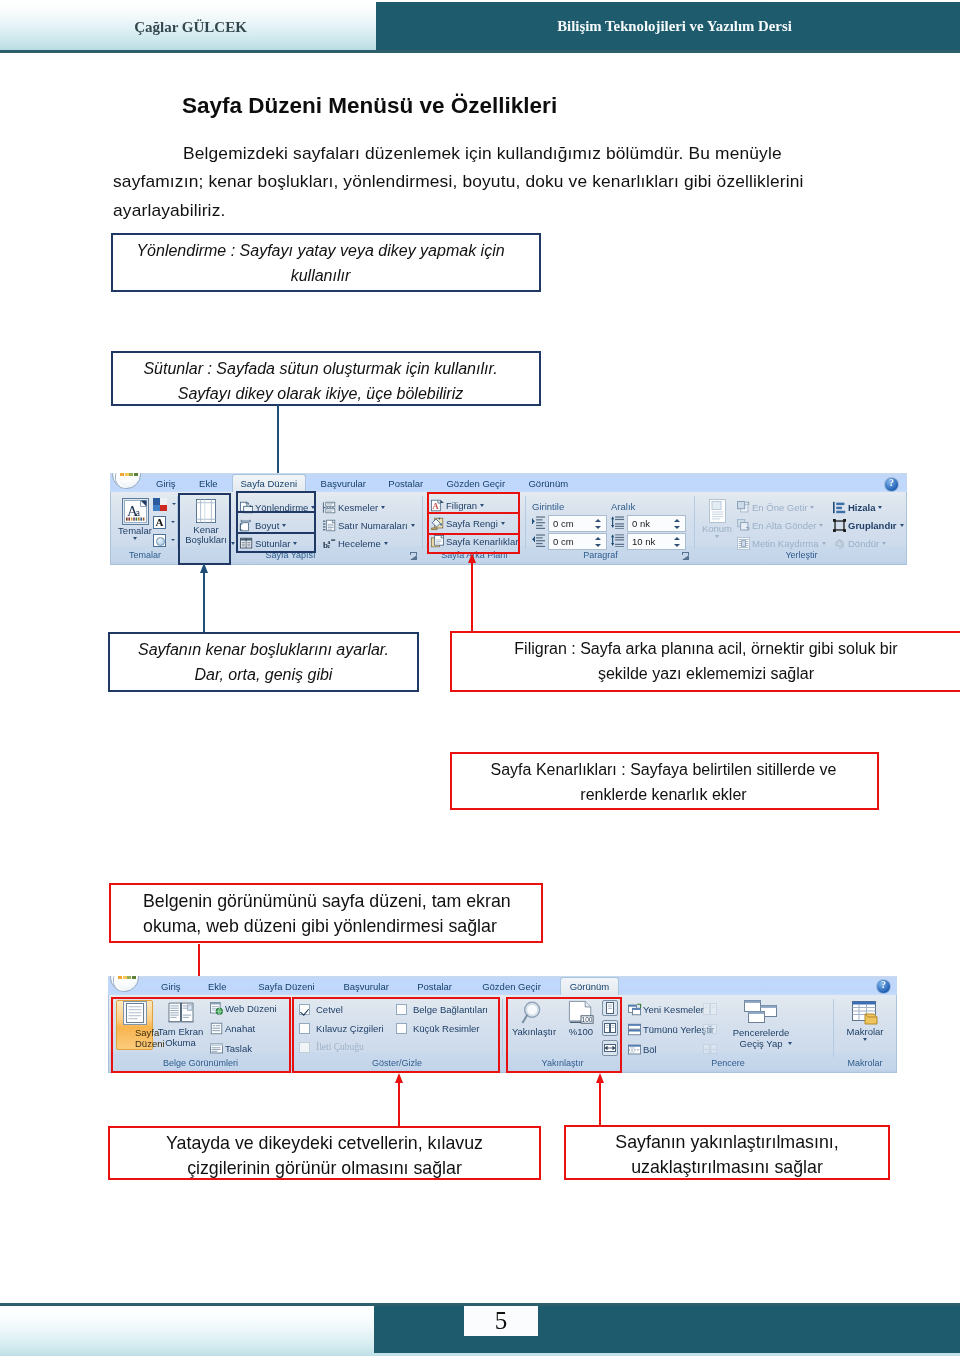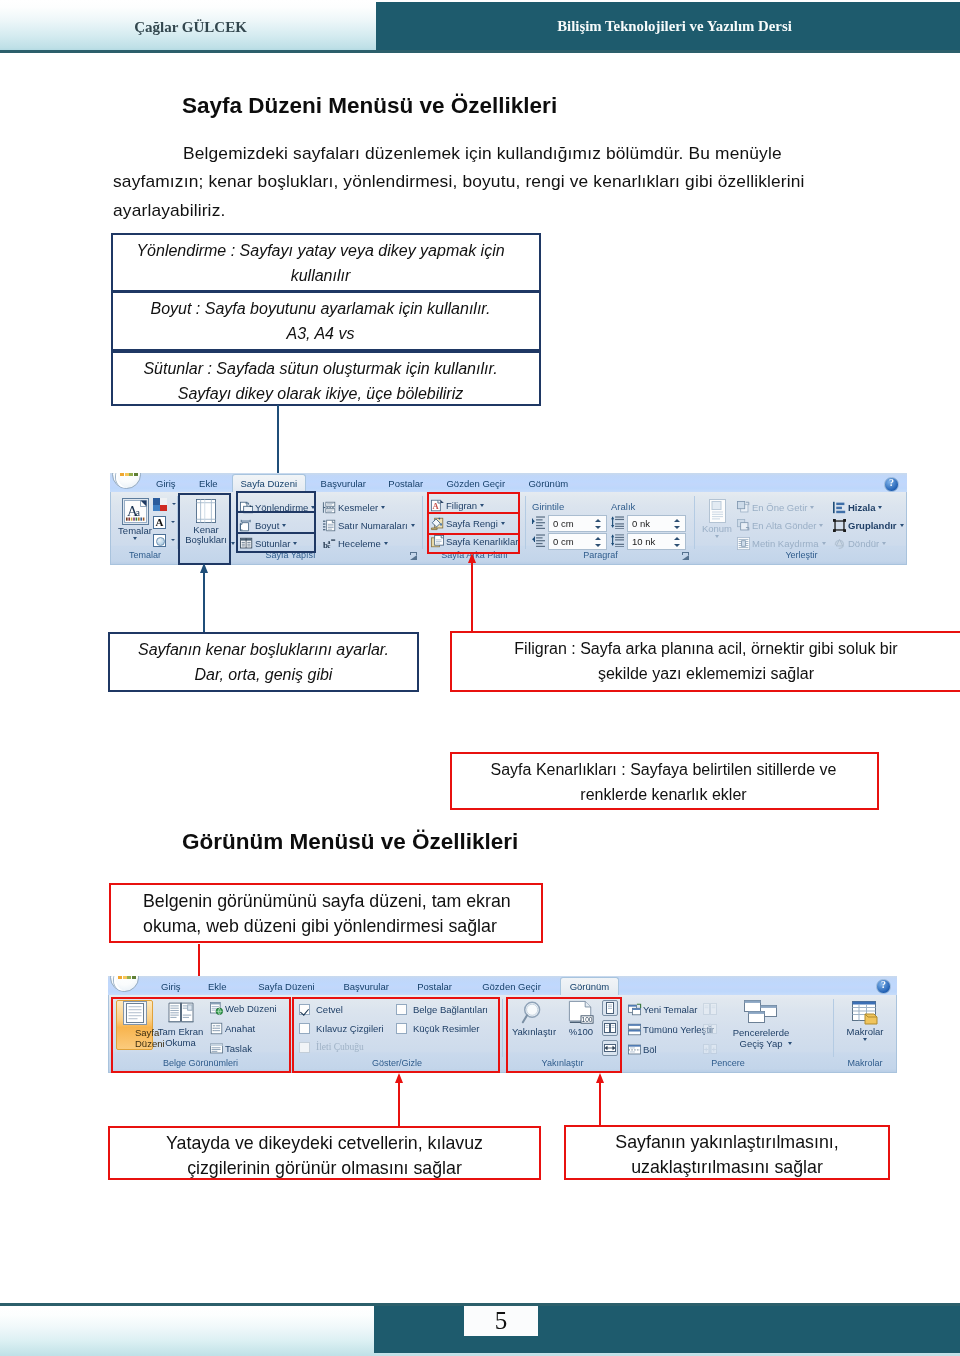--- a/index.html
+++ b/index.html
@@ -159,34 +159,28 @@
     <div class="grad"></div>
     <div class="teal"></div>
     <div class="name">Çağlar GÜLCEK</div>
     <div class="course">Bilişim Teknolojileri ve Yazılım Dersi</div>
     <div class="rule"></div>
   </div>
 
   <div class="h1" style="left:182px;top:93px;">Sayfa Düzeni Menüsü ve Özellikleri</div>
   <div class="para" style="left:113px;top:139px;width:760px;">
       <span class="ln">Belgemizdeki sayfaları düzenlemek için kullandığımız bölümdür. Bu menüyle</span>
-      <span class="ln">sayfamızın; kenar boşlukları, yönlendirmesi, boyutu, rengi ve kenarlıkları gibi özelliklerini</span>
+      <span class="ln">sayfamızın; kenar boşlukları, yönlendirmesi, boyutu, doku ve kenarlıkları gibi özelliklerini</span>
       <span class="ln">ayarlayabiliriz.</span>
     </div>
 
   <div class="nbox" style="left:111px;top:233px;width:430px;height:59px;">
     <span class="boxtxt">
         <span class="ln">Yönlendirme : Sayfayı yatay veya dikey yapmak için</span>
         <span class="ln">kullanılır</span>
-      </span>
-    </div>
-  <div class="nbox" style="left:111px;top:291px;width:430px;height:60px;">
-    <span class="boxtxt">
-        <span class="ln">Boyut : Sayfa boyutunu ayarlamak için kullanılır.</span>
-        <span class="ln">A3, A4 vs</span>
       </span>
     </div>
   <div class="nbox" style="left:111px;top:351px;width:430px;height:55px;">
     <span class="boxtxt">
         <span class="ln">Sütunlar : Sayfada sütun oluşturmak için kullanılır.</span>
         <span class="ln">Sayfayı dikey olarak ikiye, üçe bölebiliriz</span>
       </span>
     </div>
   <div class="varr navy" style="left:277px;top:405px;height:89px;">
     <div class="sh"></div>
@@ -609,21 +603,20 @@
         <span class="ln">şekilde yazı eklememizi sağlar</span>
       </span>
     </div>
   <div class="rbox" style="left:450px;top:752px;width:429px;height:58px;">
     <span class="boxtxt">
         <span class="ln">Sayfa Kenarlıkları : Sayfaya belirtilen sitillerde ve</span>
         <span class="ln">renklerde kenarlık ekler</span>
       </span>
     </div>
 
-  <div class="h1" style="left:182px;top:829px;">Görünüm Menüsü ve Özellikleri</div>
   <div class="rbox" id="cb-views" style="left:109px;top:883px;width:434px;height:60px;justify-content:flex-start;">
     <span class="boxtxt2">
         <span class="ln">Belgenin görünümünü sayfa düzeni, tam ekran</span>
         <span class="ln">okuma, web düzeni gibi yönlendirmesi sağlar</span>
       </span>
     </div>
   <div class="varr red" style="left:198px;top:944px;height:52px;">
     <div class="sh"></div>
       <div class="hd"></div>
     </div>
@@ -834,21 +827,21 @@
         <div class="rb-item" style="left:6px;top:5px;">
           <div class="ico">
               <svg viewBox="0 0 16 16">
                 <rect x="0.5" y="2.5" width="10" height="9" fill="#fff" stroke="#5b7288"></rect>
                 <rect x="0.5" y="2.5" width="10" height="2" fill="#4e79b2"></rect>
                 <rect x="5.5" y="6.5" width="10" height="8" fill="#fff" stroke="#5b7288"></rect>
                 <rect x="5.5" y="6.5" width="10" height="2" fill="#4e79b2"></rect>
                 <path d="M11 1.5h4.5v4.5" fill="none" stroke="#3b7a3f" stroke-width="1.4"></path>
               </svg>
             </div>
-          <div class="lbl">Yeni Temalar</div>
+          <div class="lbl">Yeni Kesmeler</div>
         </div>
         <div class="rb-item" style="left:6px;top:25px;">
           <div class="ico">
               <svg viewBox="0 0 16 16">
                 <rect x="0.5" y="1.5" width="15" height="6" fill="#fff" stroke="#5b7288"></rect>
                 <rect x="0.5" y="1.5" width="15" height="2" fill="#4e79b2"></rect>
                 <rect x="0.5" y="8.5" width="15" height="6" fill="#fff" stroke="#5b7288"></rect>
                 <rect x="0.5" y="8.5" width="15" height="2" fill="#4e79b2"></rect>
               </svg>
             </div>

